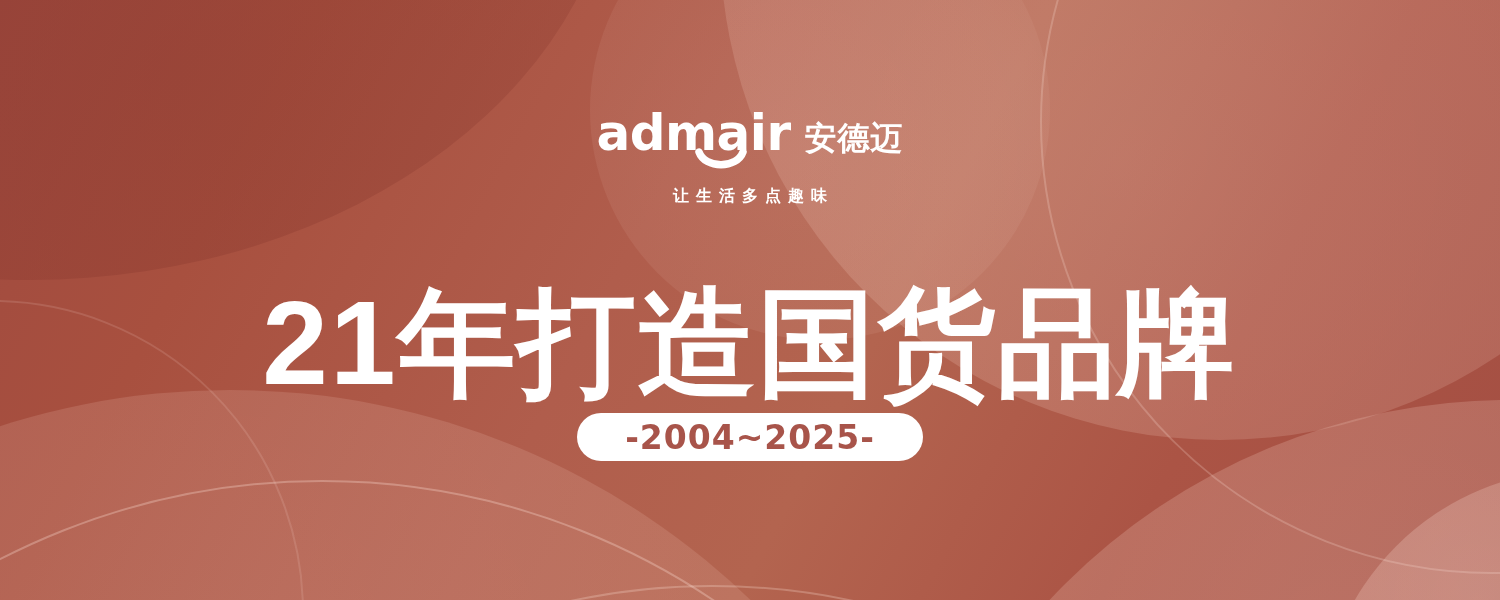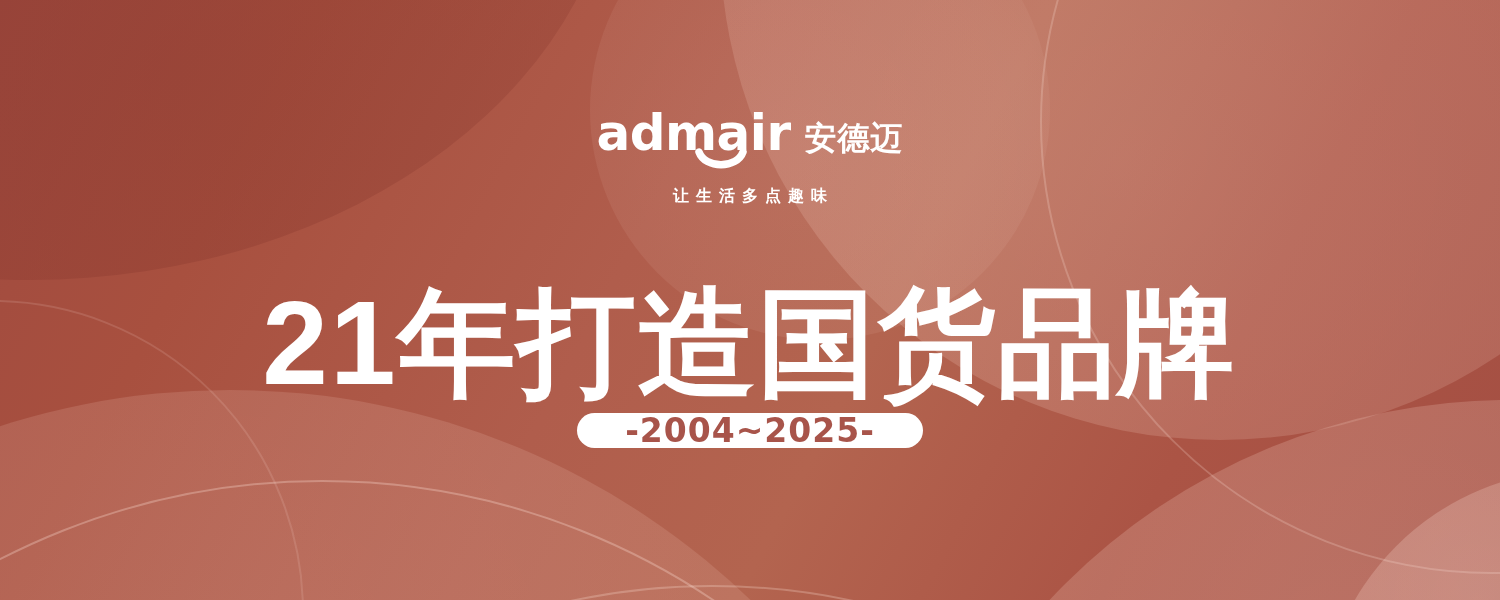--- a/index.html
+++ b/index.html
@@ -197,21 +197,21 @@
     margin-top: 27px;
   }
 
   
   .pill {
     position: absolute;
     top: 413px;
     left: 50%;
     transform: translateX(-50%);
     width: 346px;
-    height: 35px;
+    height: 48px;
     border-radius: 24px;
     background: #ffffff;
     display: flex;
     align-items: center;
     justify-content: center;
   }
   .pill-text {
     color: #a8544a;
     font-size: 33px;
     line-height: 33px;

